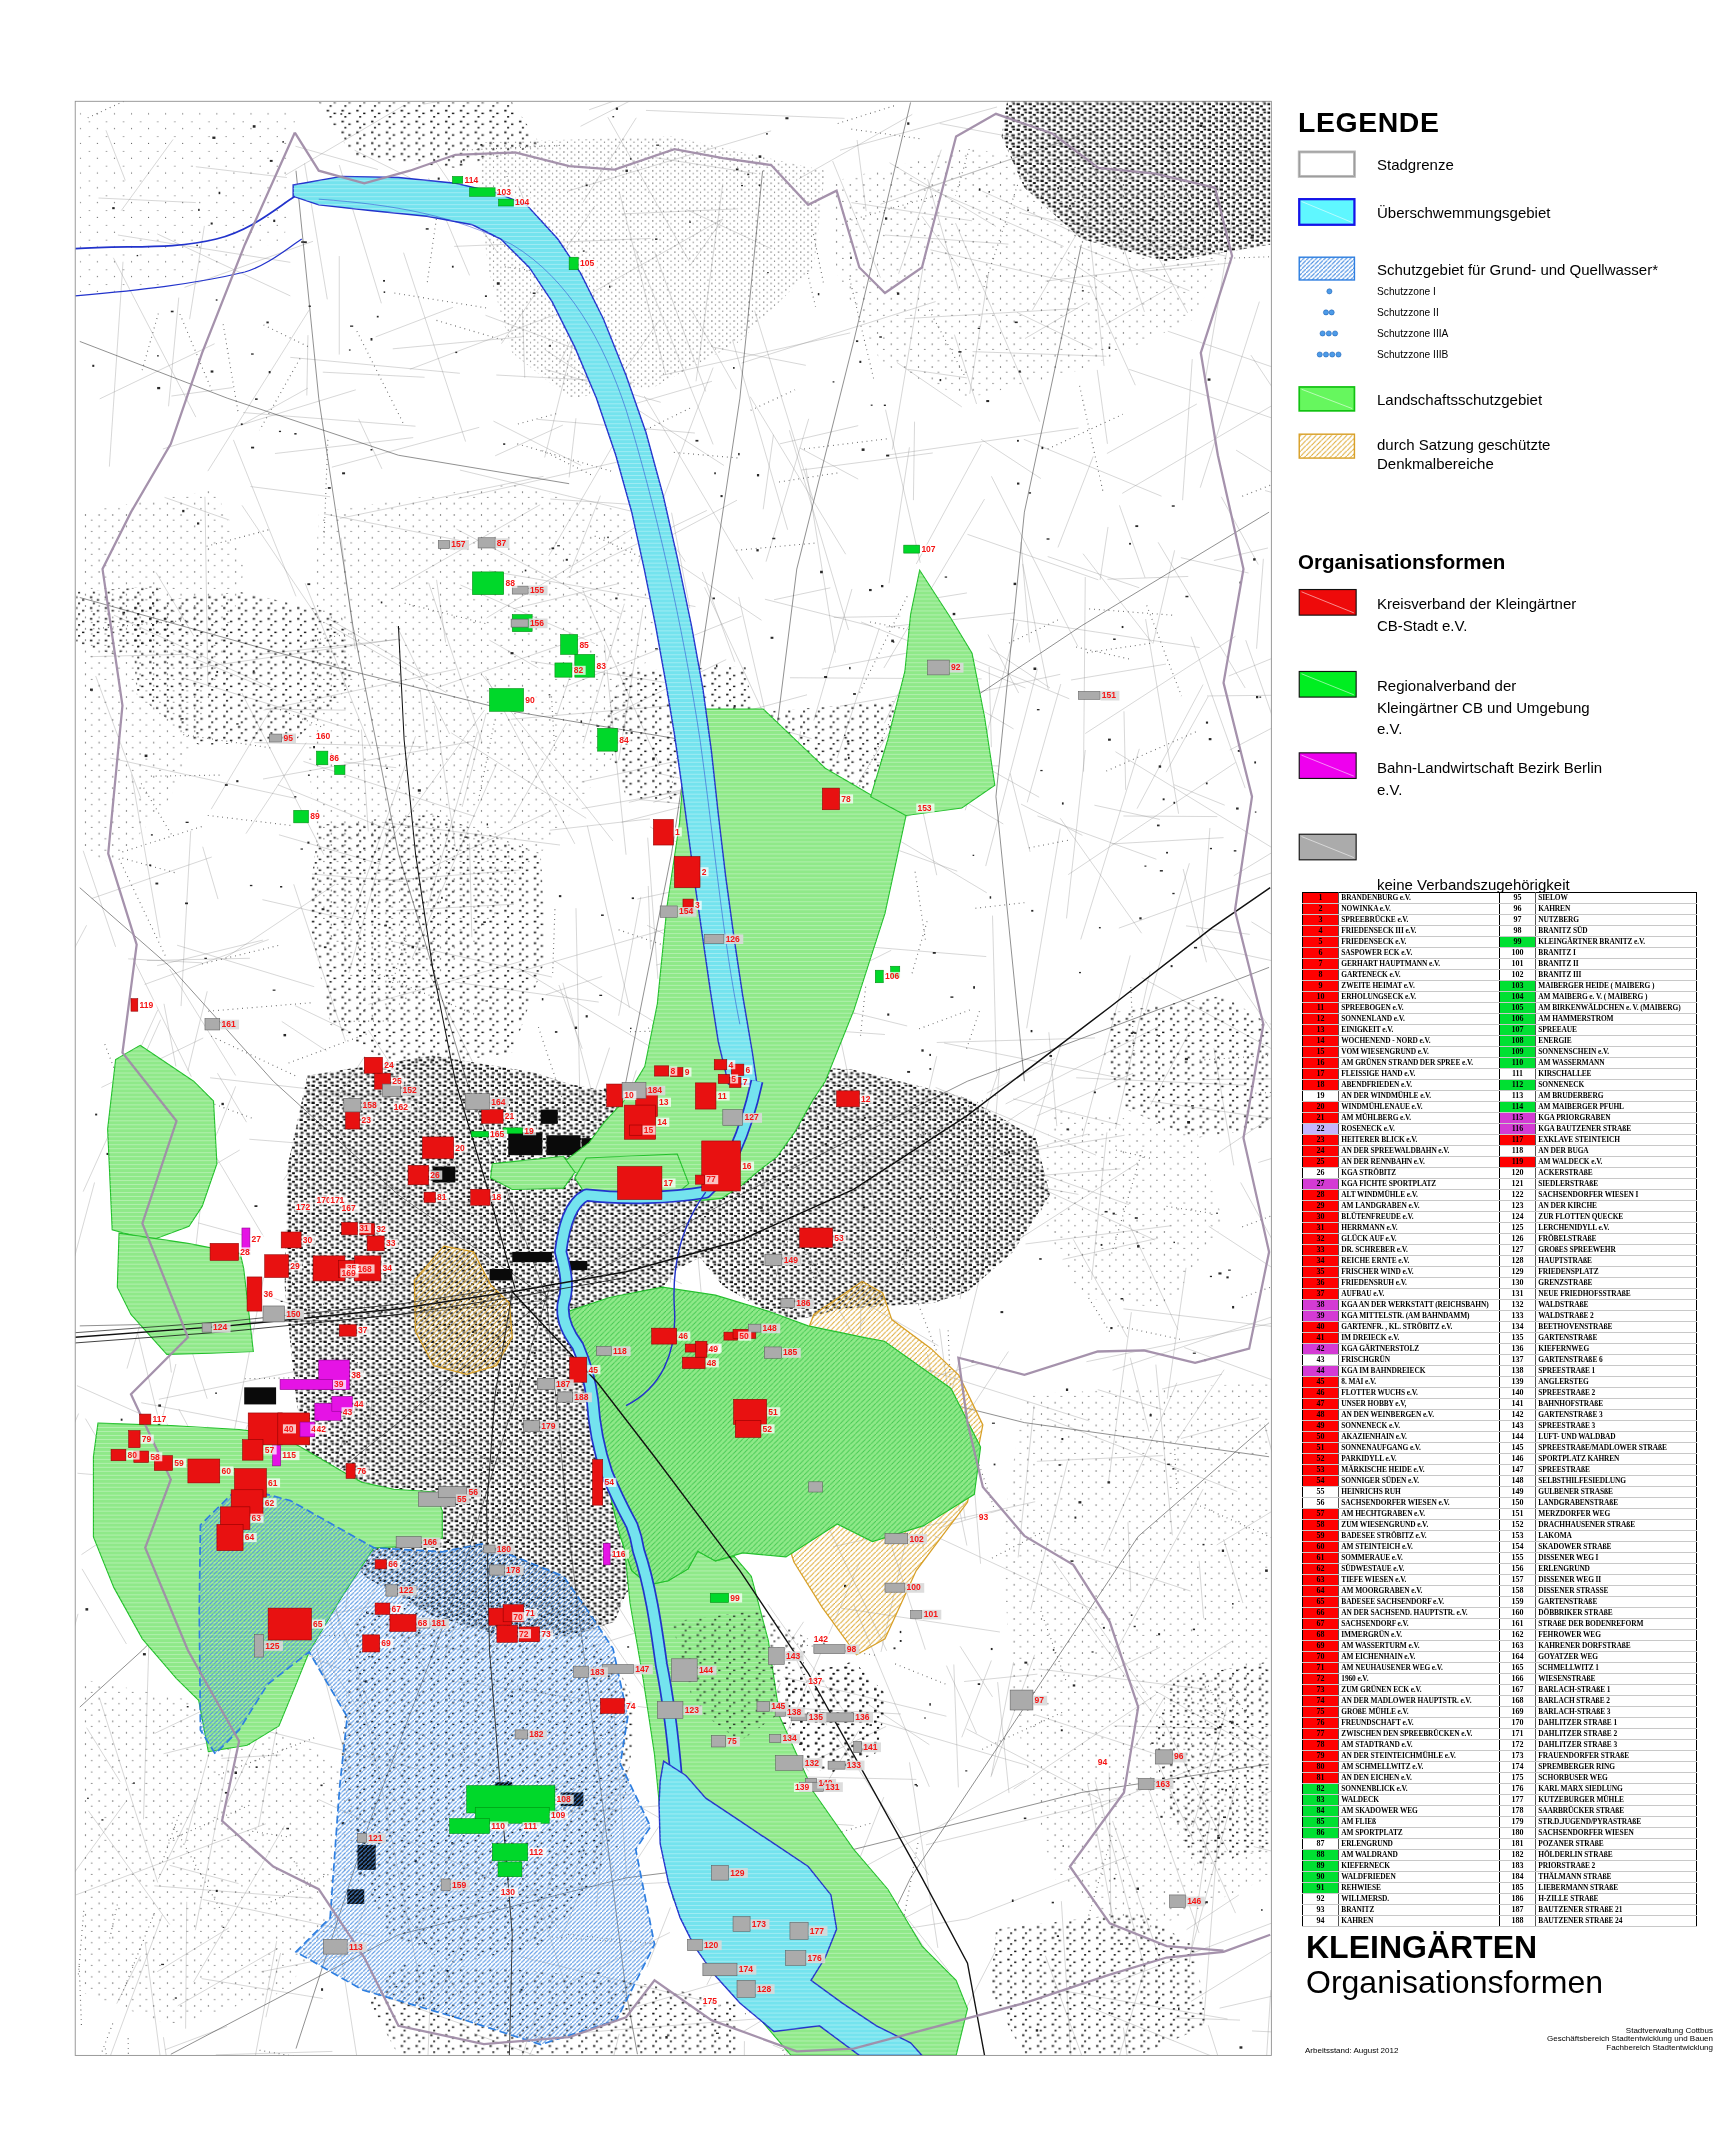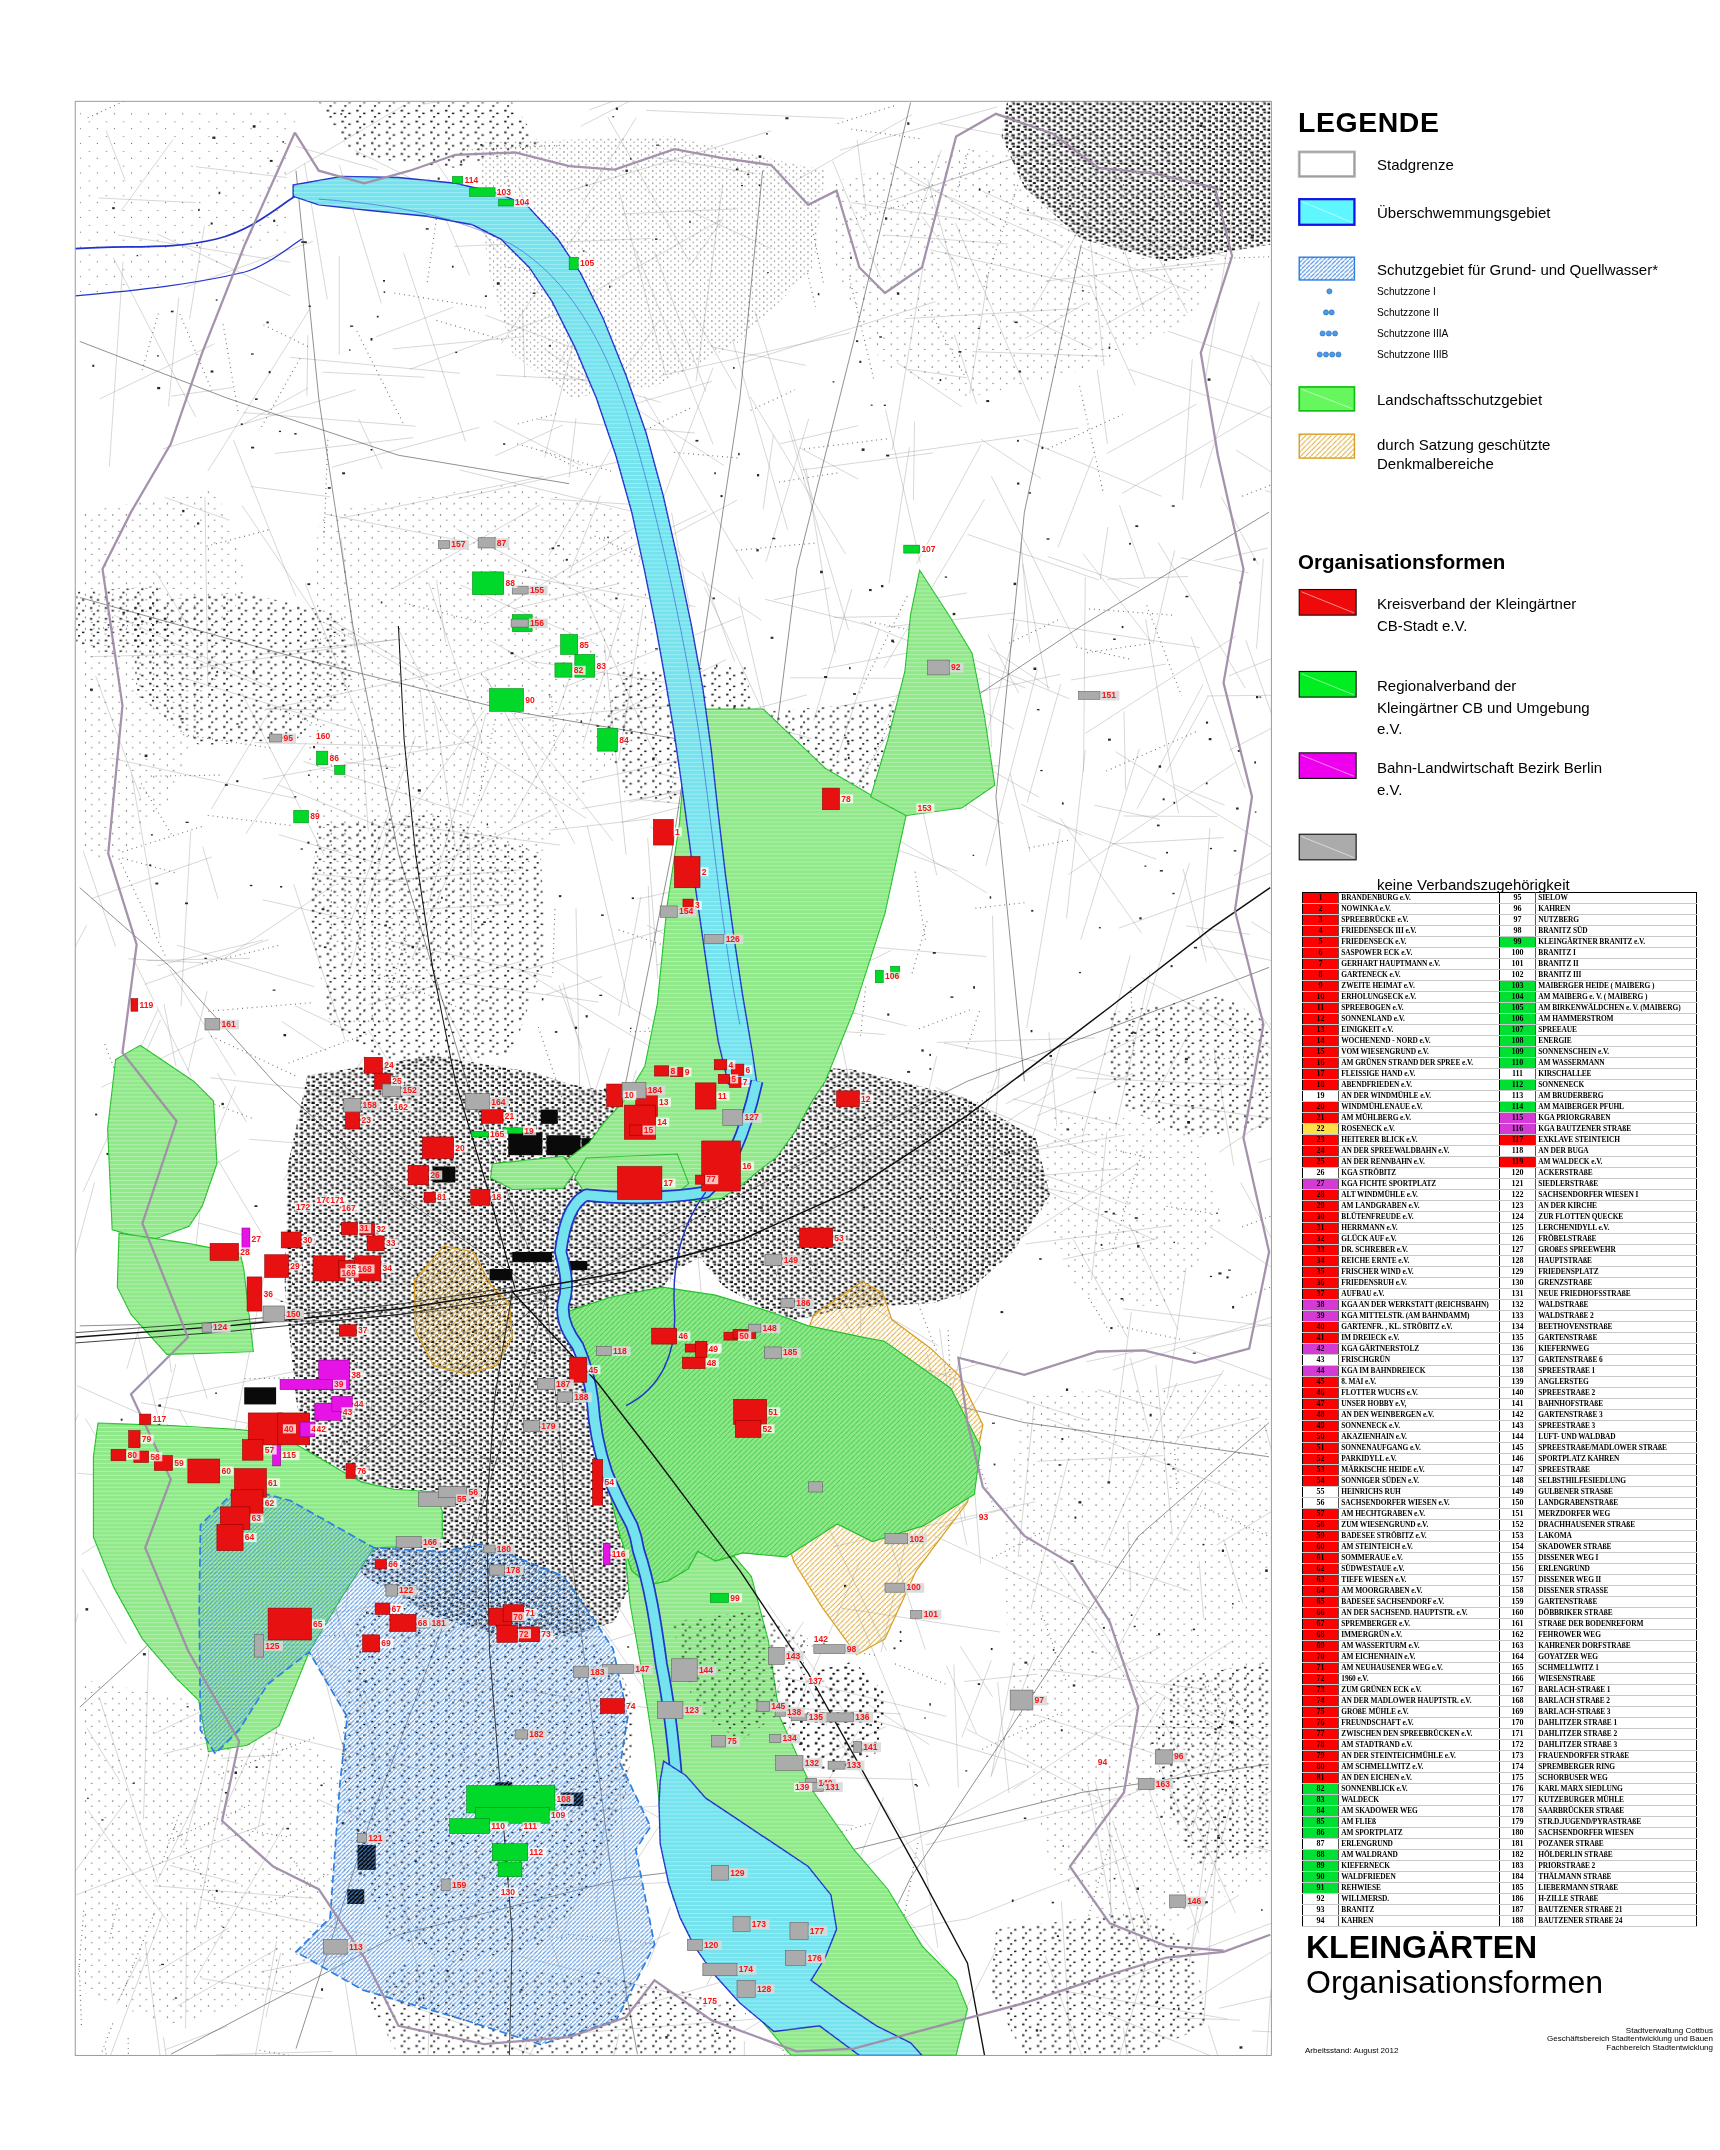--- a/index.html
+++ b/index.html
@@ -2843,21 +2843,21 @@
           <td class="n b" style="background:#00E032">114</td>
           <td class="t">AM MAIBERGER PFUHL</td>
         </tr>
         <tr>
           <td class="n" style="background:#FF0000">21</td>
           <td class="t">AM MÜHLBERG e.V.</td>
           <td class="n b" style="background:#D43BD4">115</td>
           <td class="t">KGA PRIORGRABEN</td>
         </tr>
         <tr>
-          <td class="n" style="background:#fde047">22</td>
+          <td class="n" style="background:#c4b5fd">22</td>
           <td class="t">ROSENECK e.V.</td>
           <td class="n b" style="background:#D43BD4">116</td>
           <td class="t">KGA BAUTZENER STRAßE</td>
         </tr>
         <tr>
           <td class="n" style="background:#FF0000">23</td>
           <td class="t">HEITERER BLICK e.V.</td>
           <td class="n b" style="background:#FF0000">117</td>
           <td class="t">EXKLAVE STEINTEICH</td>
         </tr>
@@ -3114,21 +3114,21 @@
           <td class="t">GARTENSTRAßE</td>
         </tr>
         <tr>
           <td class="n" style="background:#FF0000">66</td>
           <td class="t">AN DER SACHSEND. HAUPTSTR. e.V.</td>
           <td class="n b" style="background:#FFFFFF">160</td>
           <td class="t">DÖBBRIKER STRAßE</td>
         </tr>
         <tr>
           <td class="n" style="background:#FF0000">67</td>
-          <td class="t">SPREMBERGER e.V.</td>
+          <td class="t">SACHSENDORF e.V.</td>
           <td class="n b" style="background:#FFFFFF">161</td>
           <td class="t">STRAßE DER BODENREFORM</td>
         </tr>
         <tr>
           <td class="n" style="background:#FF0000">68</td>
           <td class="t">IMMERGRÜN e.V.</td>
           <td class="n b" style="background:#FFFFFF">162</td>
           <td class="t">FEHROWER WEG</td>
         </tr>
         <tr>

